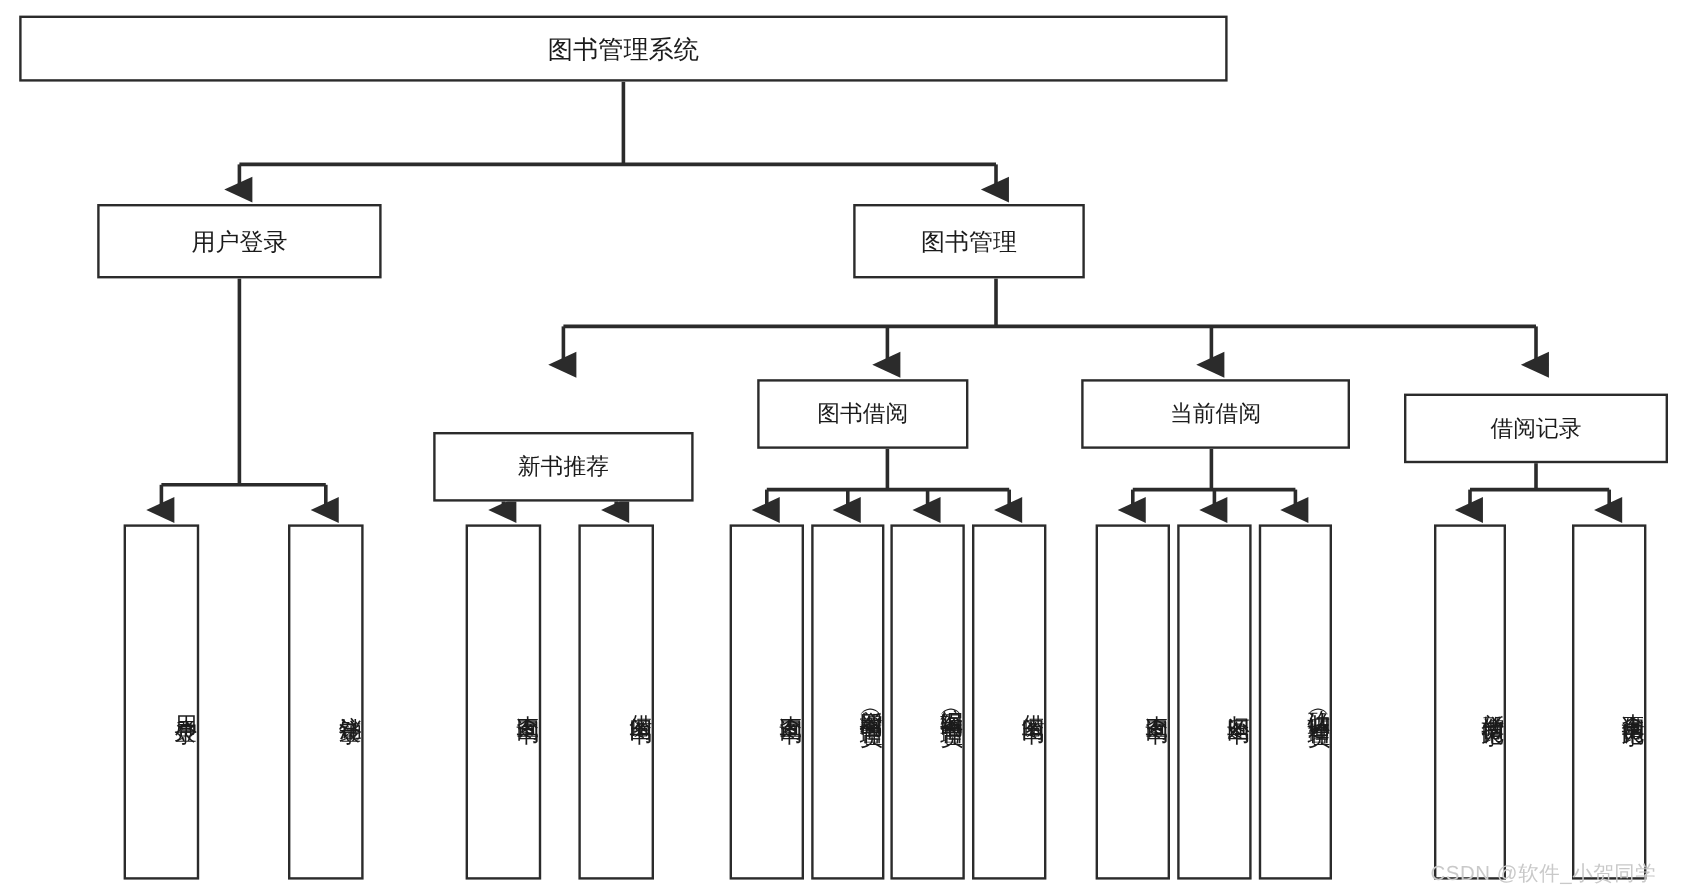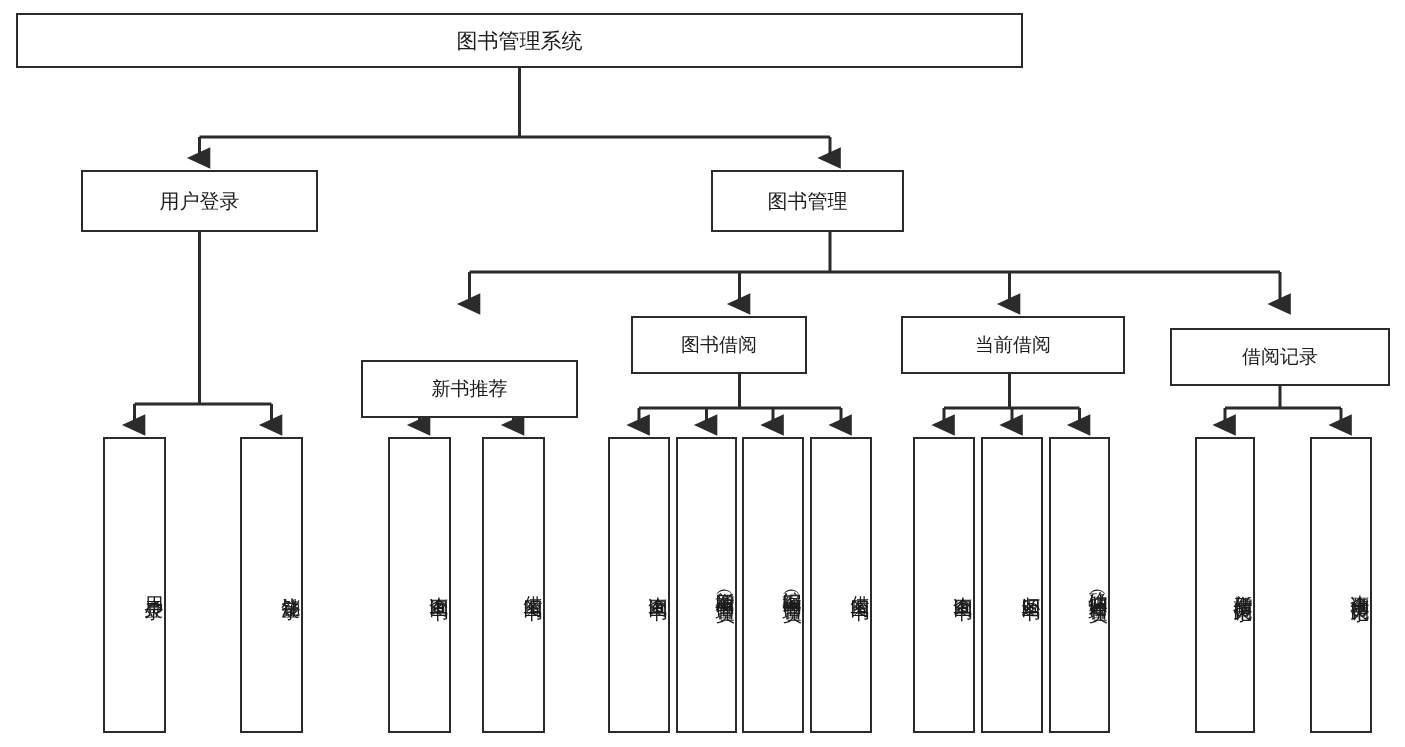--- a/index.html
+++ b/index.html
@@ -139,14 +139,15 @@
   <div class="node leaf" style="left: 608px; top: 437px; width: 62px; height: 296px;">查询图书</div>
   <div class="node leaf" style="left: 676px; top: 437px; width: 61px; height: 296px;">新增图书（管理员）</div>
   <div class="node leaf" style="left: 742px; top: 437px; width: 62px; height: 296px;">编辑图书（管理员）</div>
   <div class="node leaf" style="left: 810px; top: 437px; width: 62px; height: 296px;">借阅图书</div>
   <div class="node leaf" style="left: 913px; top: 437px; width: 62px; height: 296px;">查询图书</div>
   <div class="node leaf" style="left: 981px; top: 437px; width: 62px; height: 296px;">归还图书</div>
   <div class="node leaf" style="left: 1049px; top: 437px; width: 61px; height: 296px;">确认归还（管理员）</div>
   <div class="node leaf" style="left: 1195px; top: 437px; width: 60px; height: 296px;">新增借阅记录</div>
   <div class="node leaf" style="left: 1310px; top: 437px; width: 62px; height: 296px;">查询借阅记录</div>
 
+  <div class="watermark" style="left: 1192px; top: 716px; color: rgb(201, 201, 201);">CSDN @软件_小贺同学</div>
 
 </div>
 
 </body></html>

